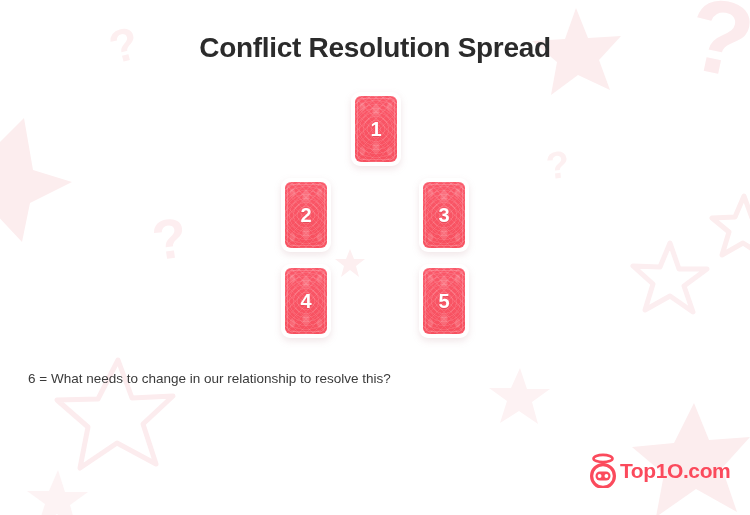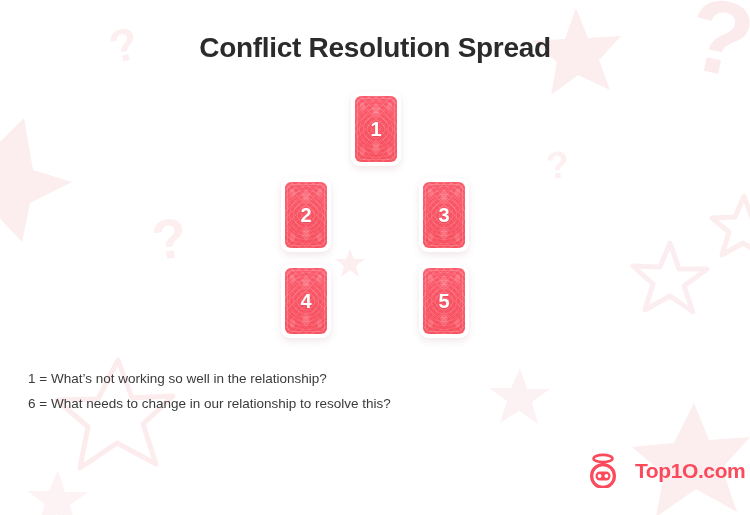--- a/index.html
+++ b/index.html
@@ -95,21 +95,21 @@
     line-height:24.5px;
     white-space:nowrap;
   }
 
   
   .logo {
     position:absolute;
     left:586px; top:452px;
     display:flex;
     align-items:center;
-    gap:15px;
+    gap:0;
     z-index:3;
   }
   .logo-mark { position:relative; width:34px; height:36px; }
   .logo-text {
     font-size:21px;
     font-weight:bold;
     color:#fb4a5c;
     letter-spacing:-0.4px;
     line-height:1;
   }
@@ -208,21 +208,20 @@
 
   <div class="card" style="left:419px; top:264px;">
     <div class="card-face">
       <span class="card-num">5</span>
     </div>
   </div>
 
 </div>
 
 <div class="legend">
-  <div class="legend-row">1 = What’s not working so well in the relationship?</div>
   <div class="legend-row">6 = What needs to change in our relationship to resolve this?</div>
 </div>
 
 <div class="logo">
   <span class="logo-mark">
     <svg viewBox="0 0 34 36" width="34" height="36">
 
       <ellipse cx="17" cy="6.5" rx="9.5" ry="3.6" fill="none" stroke="#fb4a5c" stroke-width="2.6"></ellipse>
 
       <rect x="15.4" y="9" width="3.2" height="4" fill="#fb4a5c"></rect>

